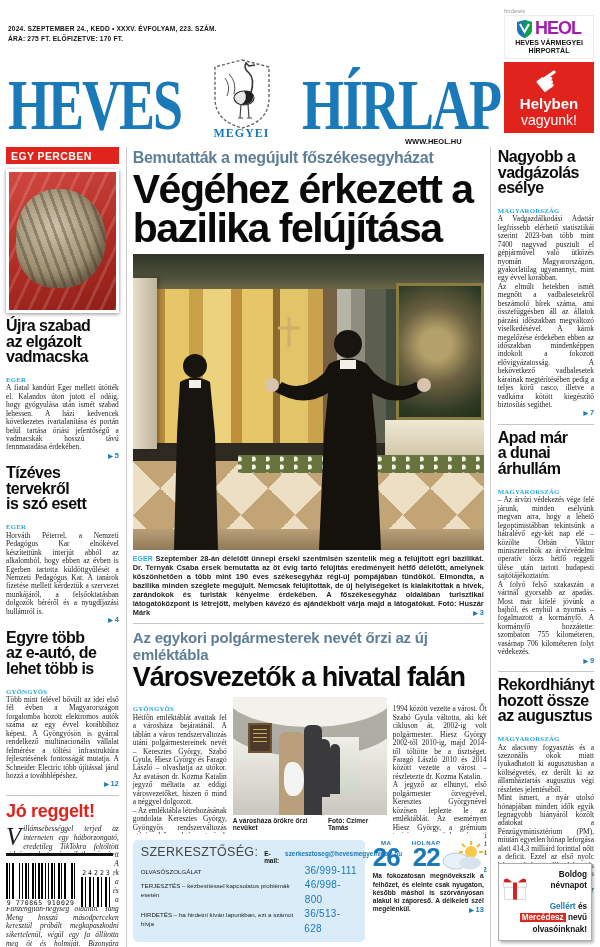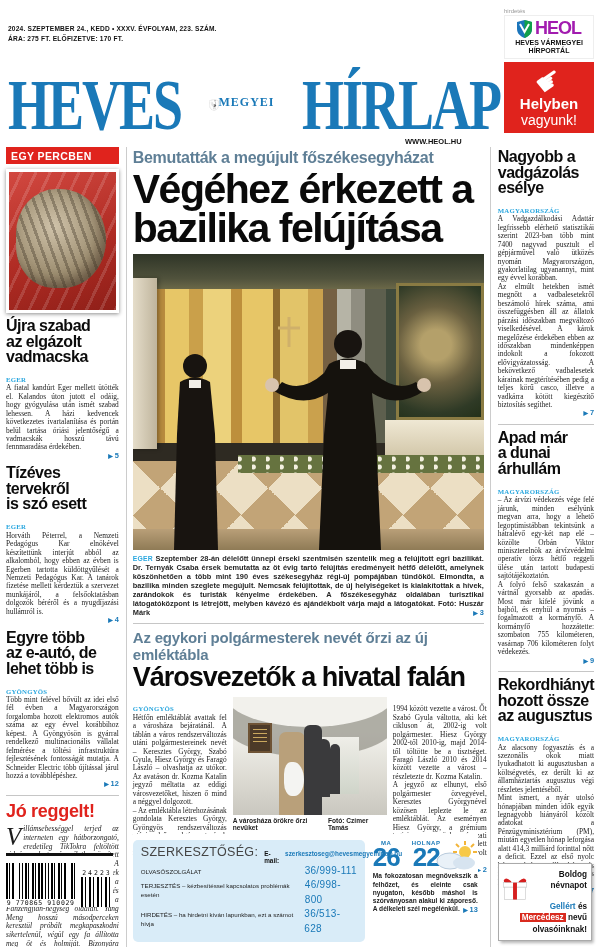--- a/index.html
+++ b/index.html
@@ -5,21 +5,21 @@
   html,body{margin:0;padding:0;background:#888;}
   .page{width:600px;height:947px;position:relative;background:#fff;margin:0 auto;
         font-family:"Liberation Sans",sans-serif;overflow:hidden;color:#111;}
   
   .hdr{position:absolute;top:0;left:0;right:0;height:147px;}
   .mast-left{position:absolute;left:8px;top:24px;width:492px;}
   .dateline{font-size:6.6px;font-weight:bold;letter-spacing:.2px;line-height:1.5;color:#111;}
   .mast-row{display:flex;align-items:flex-end;justify-content:space-between;height:96px;margin-top:1px;}
   .mast-word{font-family:"Liberation Serif",serif;font-weight:bold;color:#1a79b8;
              font-size:54px;line-height:1;letter-spacing:-2px;transform:scaleY(1.32);transform-origin:bottom;}
-  .crest-wrap{display:flex;flex-direction:row;align-items:center;width:66px;}
+  .crest-wrap{display:flex;flex-direction:column;align-items:center;width:66px;}
   .crest-sub{font-family:"Liberation Serif",serif;font-weight:bold;color:#1a79b8;font-size:12px;letter-spacing:1px;margin-top:-4px;}
   .website{position:absolute;left:405px;top:137px;font-size:7.5px;font-weight:bold;color:#111;}
   .mast-right{position:absolute;right:6px;top:8px;width:90px;}
   .ad-marker{font-size:6px;color:#999;margin-bottom:1px;}
   .heol-box{background:#fff;text-align:center;padding:2px 0 3px;border:1px solid #eee;}
   .heol-top{display:flex;align-items:center;justify-content:center;gap:3px;}
   .heol-name{font-size:18px;font-weight:bold;letter-spacing:-1px;color:#a21caf;}
   .heol-sub{font-size:7px;font-weight:bold;line-height:1.15;color:#101010;}
   .helyben-box{margin-top:3px;background:#e0231d;color:#fff;text-align:center;padding:4px 2px 5px;}
   .hand-glyph{display:block;font-size:30px;line-height:1;transform:rotate(-35deg);color:#fff;}
@@ -98,21 +98,21 @@
         box-shadow:0 30px 0 0 rgba(120,118,108,.55);}
   .plaque{position:absolute;left:10%;top:22%;width:20px;height:26px;background:#4c3a28;border:2px solid #6e5335;}
   .plaque::after{content:"";position:absolute;left:3px;top:4px;right:3px;height:14px;
         background:repeating-linear-gradient(#caa85e 0 1.5px,transparent 1.5px 4px);}
   .hall-end{position:absolute;right:18%;top:34%;width:26%;height:48%;
         background:linear-gradient(#efeee8,#cfd4c9);}
   .fig-dark{position:absolute;background:#3a3a3c;border-radius:6px 6px 0 0;}
   .fig-tan{position:absolute;background:#b9a07a;border-radius:7px 7px 0 0;}
   .cloth{position:absolute;background:#f4f4f2;border-radius:40% 60% 55% 45%;}
   .s-caption{display:flex;justify-content:space-between;font-size:6.6px;font-weight:bold;margin-top:2px;color:#222;}
-  .footer-row{position:absolute;bottom:5px;left:6px;right:12px;display:flex;gap:8px;background:#fff;padding-top:6px;}
+  .footer-row{position:absolute;bottom:5px;left:6px;right:6px;display:flex;gap:8px;background:#fff;padding-top:6px;}
   .edit-box{background:#d9ecf8;border-radius:5px;padding:5px 8px 6px;width:232px;flex:none;box-sizing:border-box;}
   .eb-head{display:flex;gap:6px;align-items:baseline;}
   .eb-title{font-size:12.5px;color:#444;letter-spacing:.3px;}
   .eb-email-label{font-size:6.4px;font-weight:bold;color:#111;}
   .eb-email{font-size:6.4px;font-weight:bold;color:#1a79b8;}
   .eb-row{display:flex;justify-content:space-between;align-items:baseline;font-size:6.2px;color:#222;line-height:1.45;}
   .eb-phone{color:#1a79b8;font-weight:normal;font-size:10px;letter-spacing:.3px;}
   .weather{flex:1;position:relative;}
   .w-temps{display:flex;gap:12px;}
   .w-block{text-align:center;}

